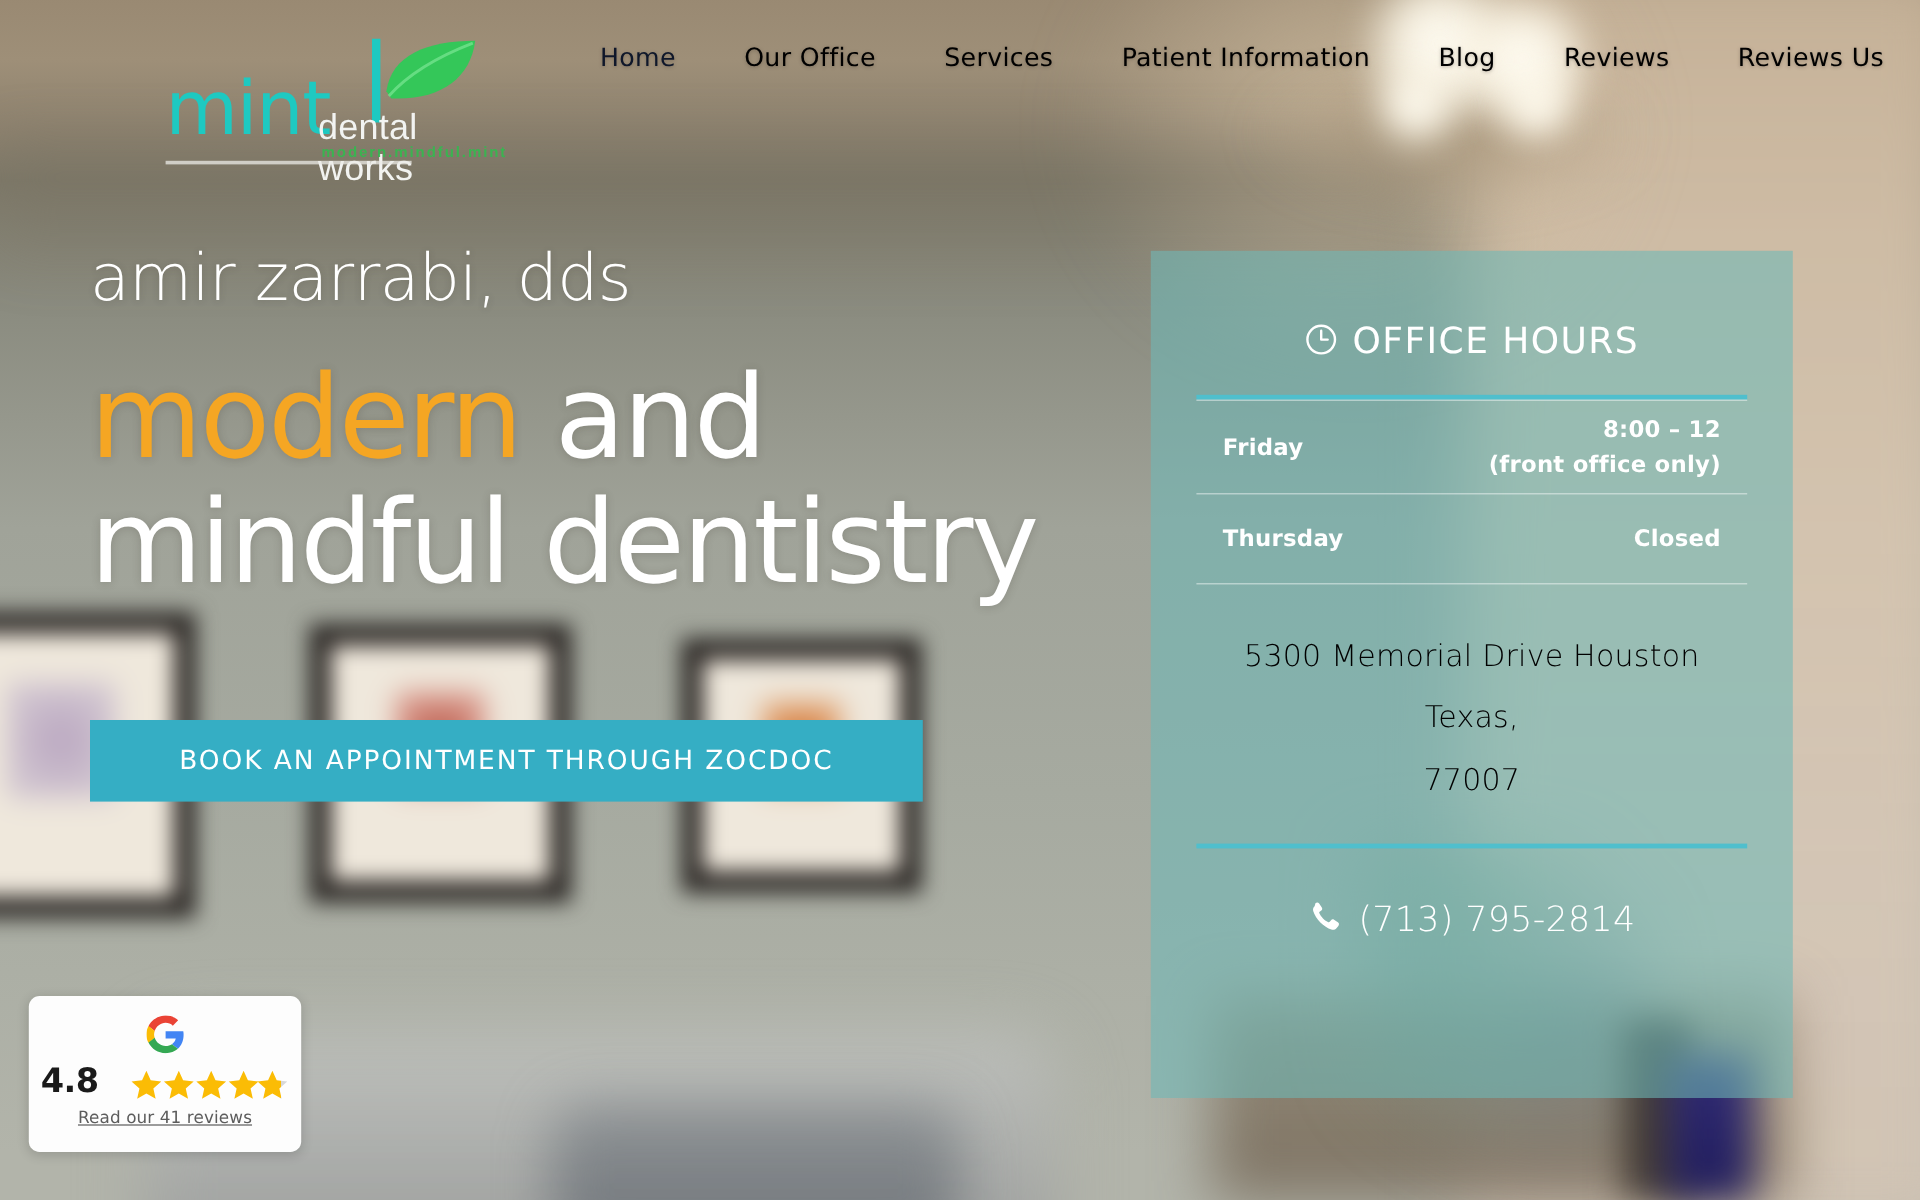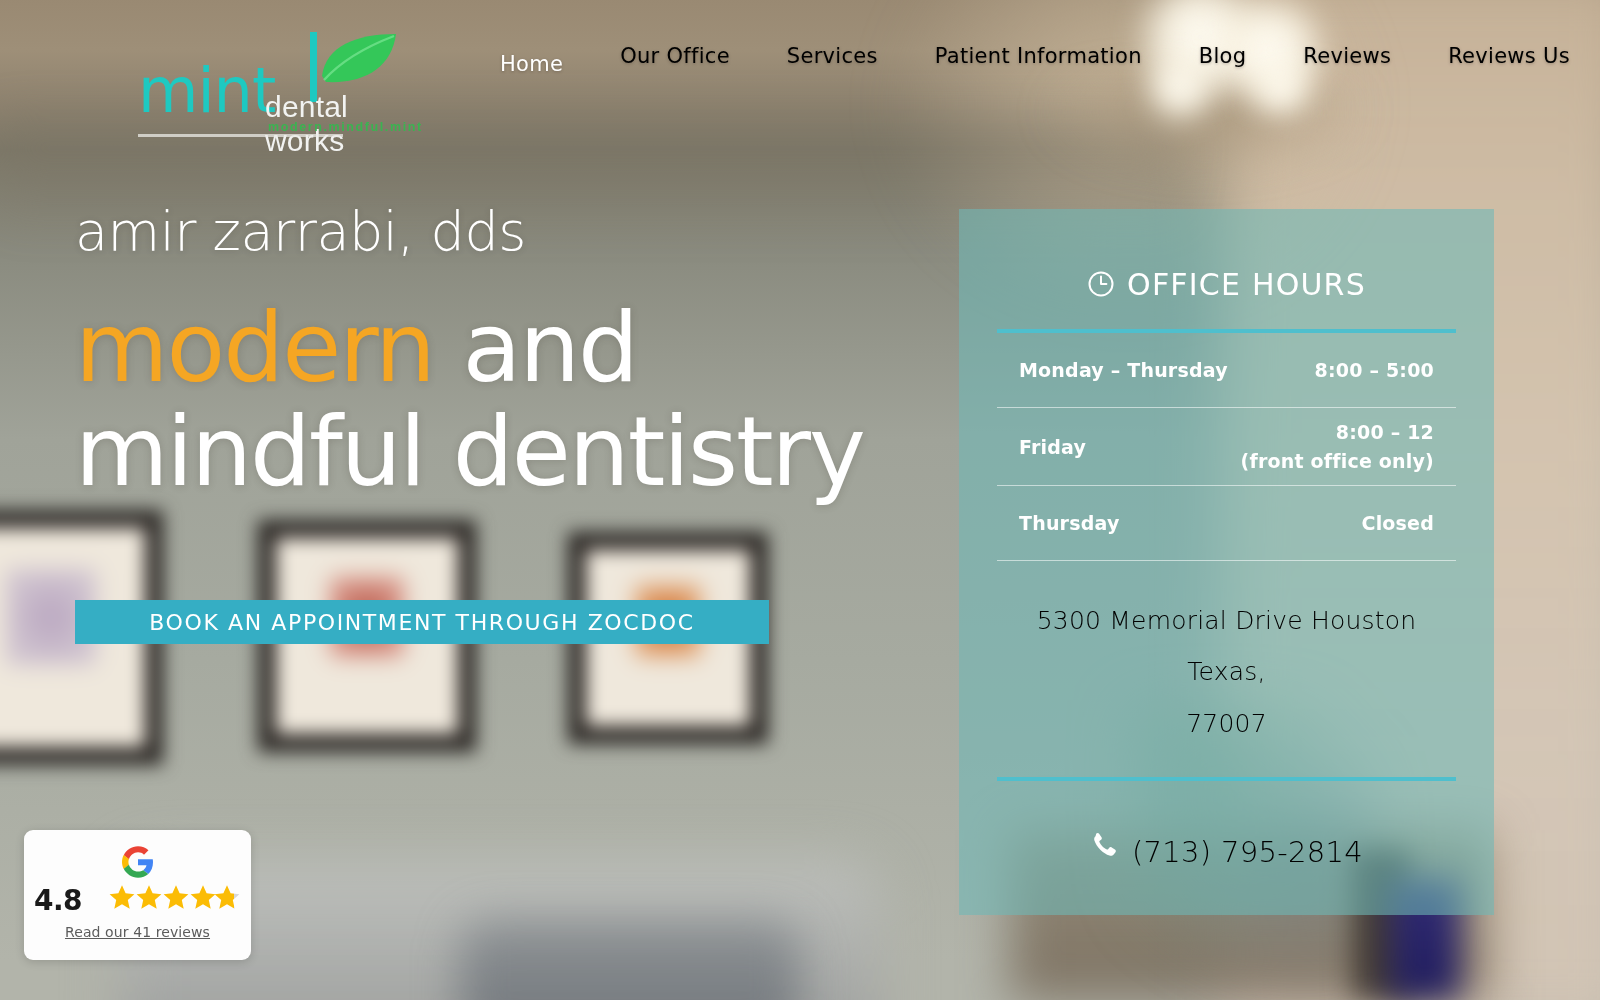--- a/index.html
+++ b/index.html
@@ -149,42 +149,42 @@
   .nav {
     position:absolute; left:500px; top:36px; width:1070px;
     display:flex; align-items:center; justify-content:space-between;
   }
   .nav-item {
     font-size:21px; color:#000000; letter-spacing:.3px;
     text-shadow:0 1px 3px rgba(60,50,40,.35);
     font-family:"DejaVu Sans", sans-serif; font-weight:400;
     cursor:pointer; white-space:nowrap;
   }
-  .nav-item.active { color:#ffffff;margin-top:16px; }
+  .nav-item.active { color:#0f172a; }
 
   
   .copy { position:absolute; left:75px; top:205px; z-index:30; width:860px; }
   .sub {
     font-family:"DejaVu Sans", sans-serif;
     font-size:54px; font-weight:300; color:#ffffff;
     letter-spacing:-.5px; line-height:1;
     text-shadow:0 1px 6px rgba(50,45,35,.22);
   }
   .head {
     margin-top:38px;
     font-family:"DejaVu Sans", sans-serif;
     font-size:96px; font-weight:400; color:#ffffff;
     line-height:1.08; letter-spacing:-2px;
     text-shadow:0 1px 8px rgba(50,45,35,.2);
   }
   .head .accent { color:#f5a623; }
 
   .cta {
     position:absolute; left:75px; top:600px; z-index:30;
-    width:694px; height:44px;
+    width:694px; height:68px;
     background:#35aec4;
     display:flex; align-items:center; justify-content:center;
     cursor:pointer;
   }
   .cta-label {
     font-family:"DejaVu Sans", sans-serif;
     color:#ffffff; font-size:22px; letter-spacing:1.6px; font-weight:400;
   }
 
   
@@ -228,33 +228,33 @@
   }
   .rule-accent-bottom { height:4px; background:#4fbfcd; margin-top:28px; }
 
   .phone {
     margin-top:42px;
     display:flex; align-items:center; justify-content:center; gap:14px;
     cursor:pointer;
   }
   .phone-text {
     font-family:"DejaVu Sans", sans-serif;
-    font-size:29px; font-weight:300; color:#000000; letter-spacing:.3px;margin-top:12px;
+    font-size:29px; font-weight:300; color:#ffffff; letter-spacing:.3px;
   }
 
   
   .gbadge {
     position:absolute; left:24px; top:830px; width:227px; height:130px;
     background:#fdfdfd; border-radius:9px; z-index:35;
     box-shadow:0 2px 10px rgba(0,0,0,.16);
     display:flex; flex-direction:column; align-items:center;
     padding-top:16px; cursor:pointer;
   }
   .g-logo { width:32px; height:32px; }
-  .g-row { display:flex; align-items:flex-start; gap:27px; margin-top:6px; }
+  .g-row { display:flex; align-items:flex-end; gap:27px; margin-top:6px; }
   .g-score {
     font-family:"DejaVu Sans", sans-serif;
     font-size:28px; font-weight:700; color:#1a1a1a; letter-spacing:-.5px;
   }
   .g-stars { display:flex; gap:1px; }
   .g-link {
     margin-top:7px;
     font-family:"DejaVu Sans", sans-serif;
     font-size:14px; color:#5c5c5c; text-decoration:underline;
     letter-spacing:.1px;
@@ -340,24 +340,20 @@
         <svg width="28" height="28" viewBox="0 0 28 28">
           <circle cx="14" cy="14" r="11.5" fill="none" stroke="#ffffff" stroke-width="2"></circle>
           <path d="M14 6.6 V14 H19.4" fill="none" stroke="#ffffff" stroke-width="2" stroke-linecap="round" stroke-linejoin="round"></path>
         </svg>
       </span>
       <span class="panel-title-text">OFFICE HOURS</span>
     </div>
 
     <div class="rule-accent"></div>
 
-    <div class="hrow">
-      <span class="day">Monday – Thursday</span>
-      <span class="val">8:00 – 5:00</span>
-    </div>
     <div class="rule-thin"></div>
 
     <div class="hrow">
       <span class="day">Friday</span>
       <span class="val">
         <span>8:00 – 12</span>
         <span class="note">(front office only)</span>
       </span>
     </div>
     <div class="rule-thin"></div>

